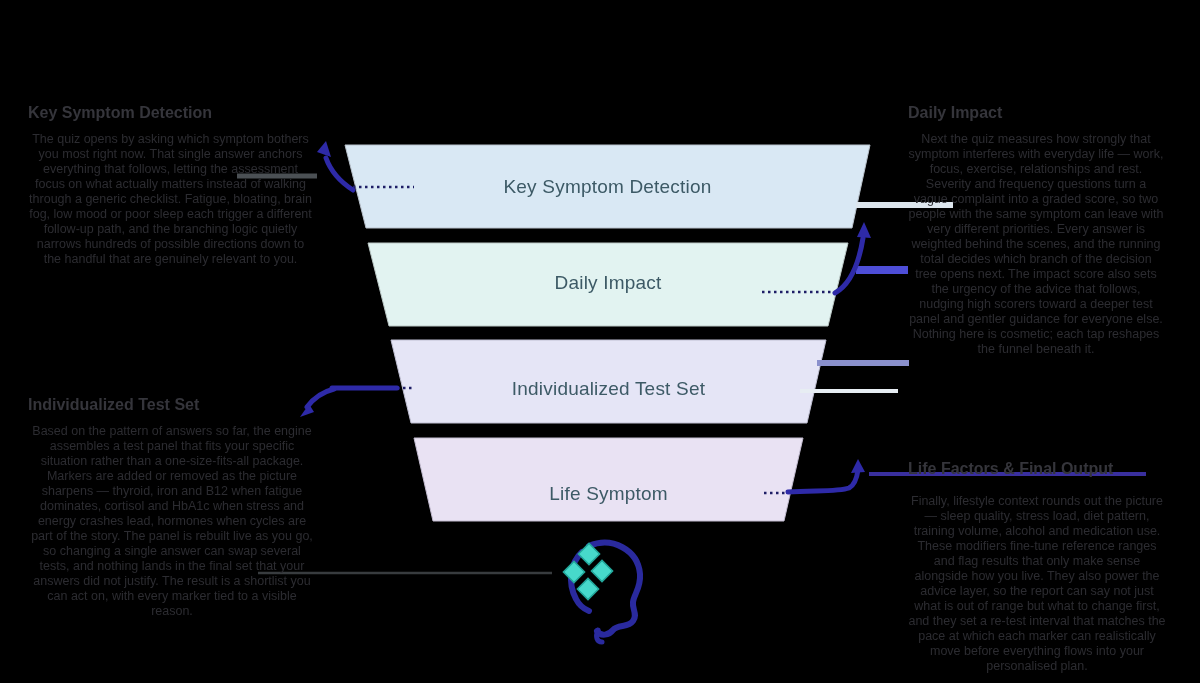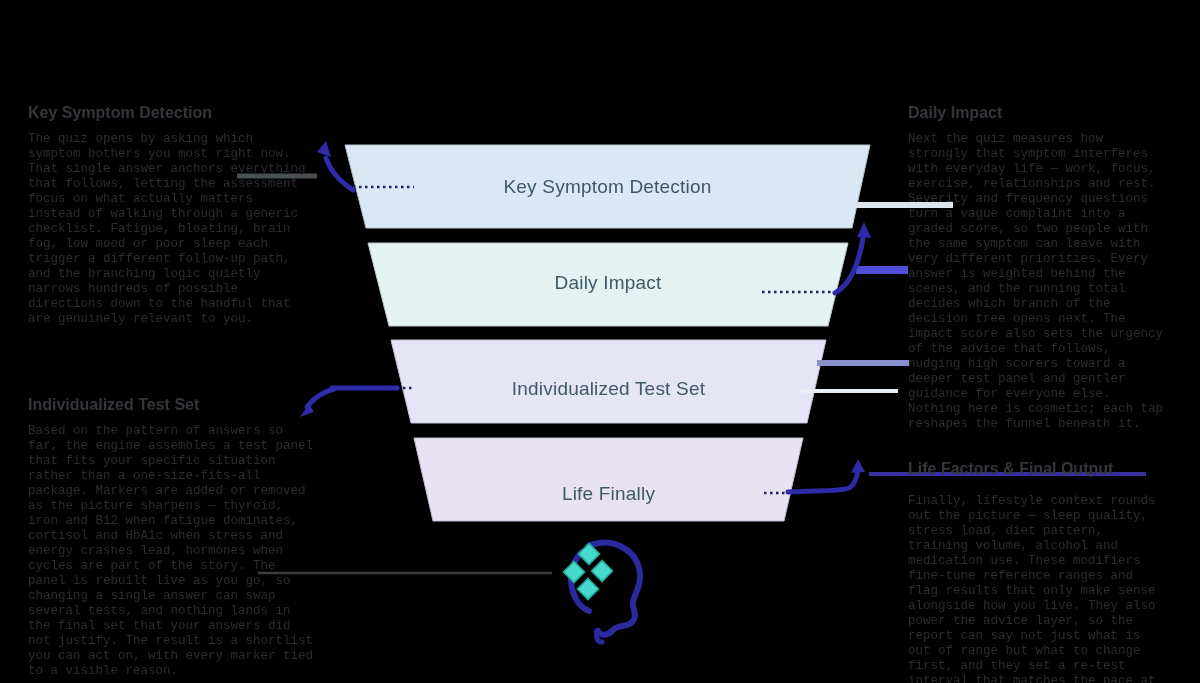--- a/index.html
+++ b/index.html
@@ -12,21 +12,21 @@
     position:absolute;text-align:center;font-size:19px;letter-spacing:.2px;
     color:#3d5a66;font-family:"Liberation Sans", sans-serif;
   }
   .annotation{position:absolute;}
   .annotation h3{
     margin:0 0 10px 0;font-size:16px;font-weight:bold;color:#35353b;
     font-family:"Liberation Sans", sans-serif;
   }
   .annotation p{
     margin:0;font-size:12.5px;line-height:15px;color:#2c2c31;
-    text-align:left;font-family:Liberation Mono, monospace;
+    text-align:center;font-family:Liberation Sans, sans-serif;
   }
   #annotation-bottom-right h3{margin-bottom:16px;}
 </style>
 </head>
 <body>
 
 <div id="canvas">
 
   <svg id="diagram-svg" width="1200" height="683" viewBox="0 0 1200 683">
 
@@ -73,21 +73,21 @@
       <rect x="581.5" y="546.5" width="15" height="15" transform="rotate(45 589 554)" fill="#47d9cb" stroke="#23a89c" stroke-width="1.5"></rect>
       <rect x="566.5" y="564.5" width="15" height="15" transform="rotate(45 574 572)" fill="#47d9cb" stroke="#23a89c" stroke-width="1.5"></rect>
       <rect x="594.5" y="563.5" width="15" height="15" transform="rotate(45 602 571)" fill="#47d9cb" stroke="#23a89c" stroke-width="1.5"></rect>
       <rect x="580.5" y="581.5" width="15" height="15" transform="rotate(45 588 589)" fill="#47d9cb" stroke="#23a89c" stroke-width="1.5"></rect>
     </g>
   </svg>
 
   <div class="stage-label" style="left:345px;top:176px;width:525px;">Key Symptom Detection</div>
   <div class="stage-label" style="left:368px;top:272px;width:480px;">Daily Impact</div>
   <div class="stage-label" style="left:391px;top:378px;width:435px;">Individualized Test Set</div>
-  <div class="stage-label" style="left:414px;top:483px;width:389px;">Life Finally</div>
+  <div class="stage-label" style="left:414px;top:483px;width:389px;">Life Symptom</div>
 
   <div class="annotation" id="annotation-top-left" style="left:28px;top:104px;width:285px;">
     <h3>Key Symptom Detection</h3>
     <p>The quiz opens by asking which symptom bothers you most right now. That single answer anchors everything that follows, letting the assessment focus on what actually matters instead of walking through a generic checklist. Fatigue, bloating, brain fog, low mood or poor sleep each trigger a different follow-up path, and the branching logic quietly narrows hundreds of possible directions down to the handful that are genuinely relevant to you.</p>
   </div>
 
   <div class="annotation" id="annotation-top-right" style="left:908px;top:104px;width:256px;">
     <h3>Daily Impact</h3>
     <p>Next the quiz measures how strongly that symptom interferes with everyday life — work, focus, exercise, relationships and rest. Severity and frequency questions turn a vague complaint into a graded score, so two people with the same symptom can leave with very different priorities. Every answer is weighted behind the scenes, and the running total decides which branch of the decision tree opens next. The impact score also sets the urgency of the advice that follows, nudging high scorers toward a deeper test panel and gentler guidance for everyone else. Nothing here is cosmetic; each tap reshapes the funnel beneath it.</p>
   </div>

